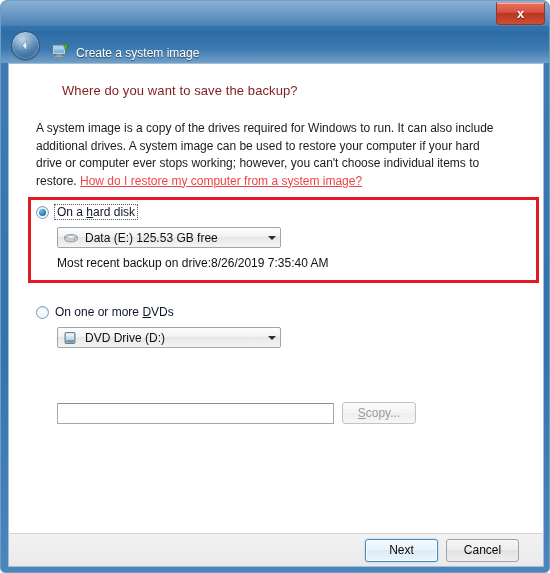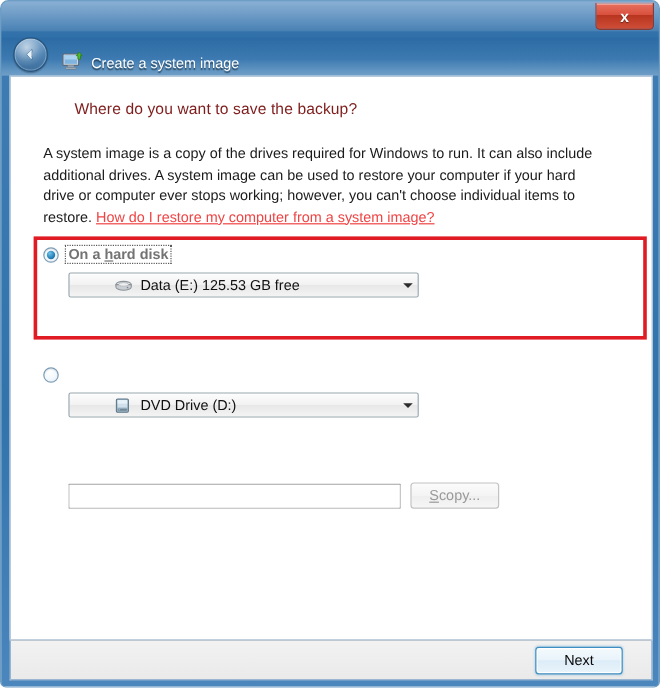--- a/index.html
+++ b/index.html
@@ -197,49 +197,47 @@
   .radio.checked::after {
     content: "";
     position: absolute;
     left: 2px; top: 2px;
     width: 7px; height: 7px;
     border-radius: 50%;
     background: radial-gradient(circle at 35% 30%, #6fc3e8 0%, #2a86bd 55%, #16527e 100%);
   }
   .radio-label {
     font-size: 12px;
-    color: #737373;
+    color: #0f172a;
     white-space: nowrap;
     line-height: 14px;
-    font-weight: bold;
   }
   .radio-label u { text-decoration: underline; }
 
   .focus-rect {
     display: inline-block;
     padding: 0 2px;
     outline: 1px dotted #5a5a5a;
     outline-offset: 0px;
   }
 
   
   .combo {
     position: relative;
     margin-top: 7px;
     margin-left: 21px;
-    width: 292px;
+    width: 224px;
     height: 21px;
     box-sizing: border-box;
     border: 1px solid #9aa7b0;
     border-radius: 2px;
     background: linear-gradient(to bottom, #fdfdfd 0%, #f2f2f2 48%, #e7e7e7 50%, #f4f4f4 100%);
     display: flex;
     align-items: center;
     cursor: pointer;
-    padding-left: 32px;
   }
   .combo .drive-icon {
     width: 16px; height: 14px;
     margin-left: 5px; margin-right: 6px;
     flex: 0 0 auto;
   }
   .combo .combo-text {
     font-size: 12px;
     color: #111111;
     white-space: nowrap;
@@ -398,25 +396,27 @@
             <ellipse cx="8" cy="6.0" rx="4.0" ry="1.5" fill="#eef0f1" stroke="#a7adb2" stroke-width="0.6"></ellipse>
             <circle cx="11.3" cy="8.6" r="0.7" fill="#7f868b"></circle>
           </svg>
         </span>
         <span class="combo-text">Data (E:)  125.53 GB free</span>
         <span class="combo-arrow-zone">
           <span class="arrow-down"></span>
         </span>
       </div>
 
+      <div class="sub-note">Most recent backup on drive:8/26/2019 7:35:40 AM</div>
     </div>
 
     <div class="option-group" id="group-dvd">
       <div class="radio-row">
         <span class="radio"></span>
+        <span class="radio-label"><span>On one or more </span><u>D</u><span>VDs</span></span>
       </div>
 
       <div class="combo">
         <span class="drive-icon">
           <svg width="16" height="14" viewBox="0 0 16 14">
             <rect x="2" y="1.5" width="10" height="11" rx="1" fill="#9fb6c6" stroke="#5f7787" stroke-width="0.9"></rect>
             <rect x="3" y="2.4" width="8" height="6.2" fill="#cfe0ec"></rect>
             <rect x="3" y="2.4" width="8" height="3.0" fill="#e6f1f8"></rect>
             <rect x="3.2" y="9.6" width="7.6" height="1.6" rx="0.4" fill="#6f8899"></rect>
             <circle cx="4.3" cy="10.4" r="0.45" fill="#d7e4ec"></circle>
@@ -439,15 +439,16 @@
           </div>
       </div>
     </div>
 
     <div id="highlight-box"></div>
 
   </div>
 
   <div id="footer">
     <div class="dlg-button default" id="next-button">Next</div>
+    <div class="dlg-button" id="cancel-button">Cancel</div>
   </div>
 
 </div>
 
 </body></html>

